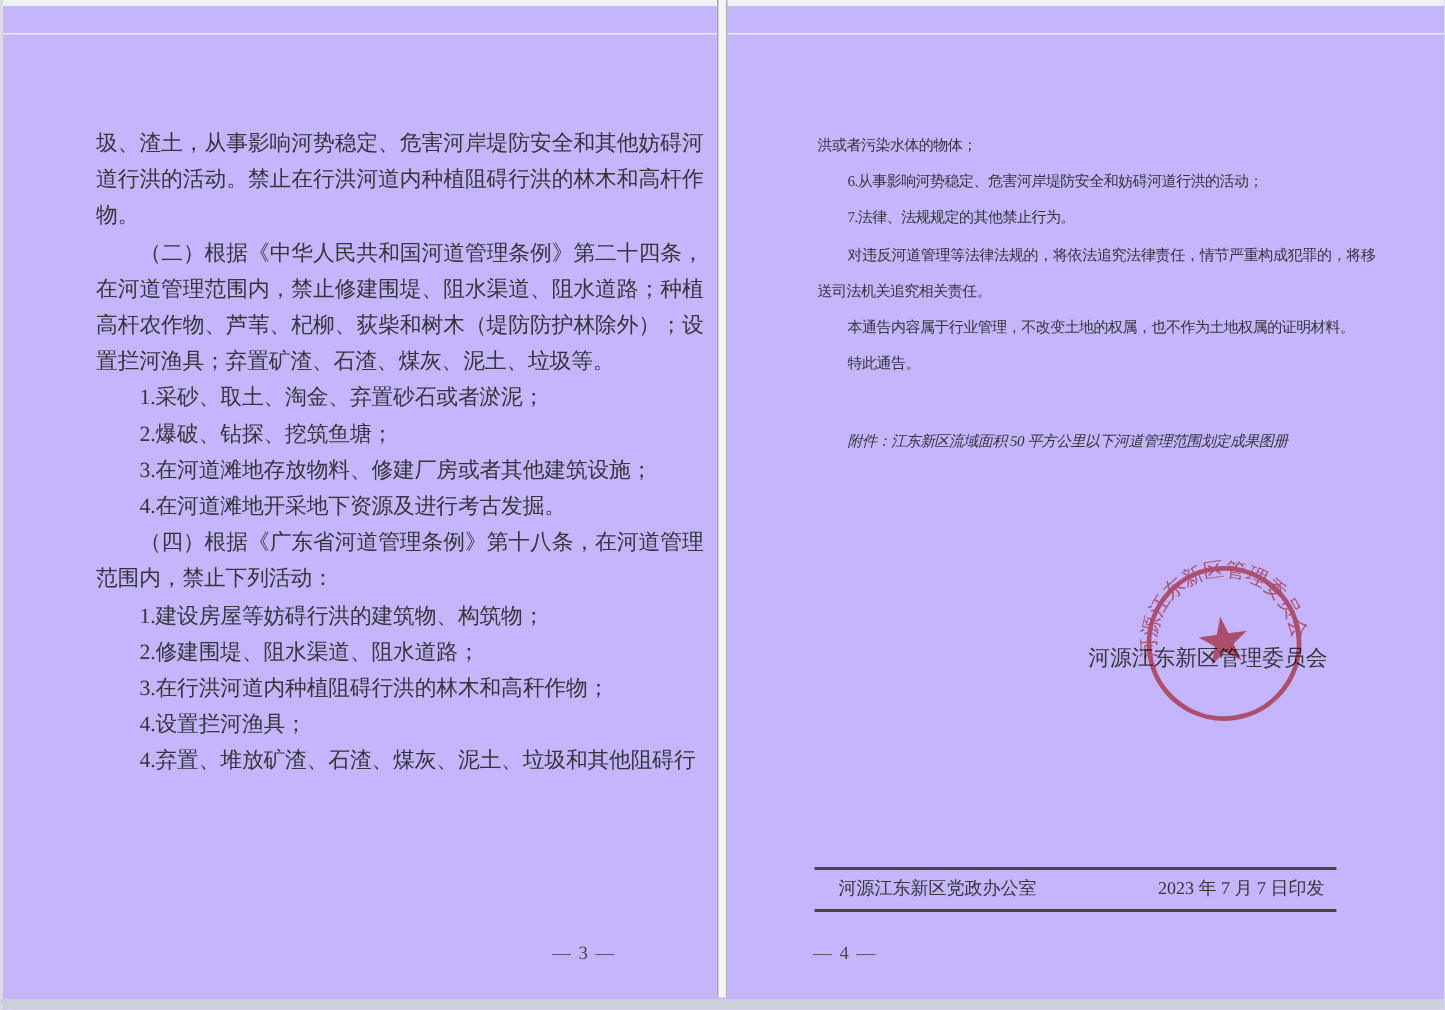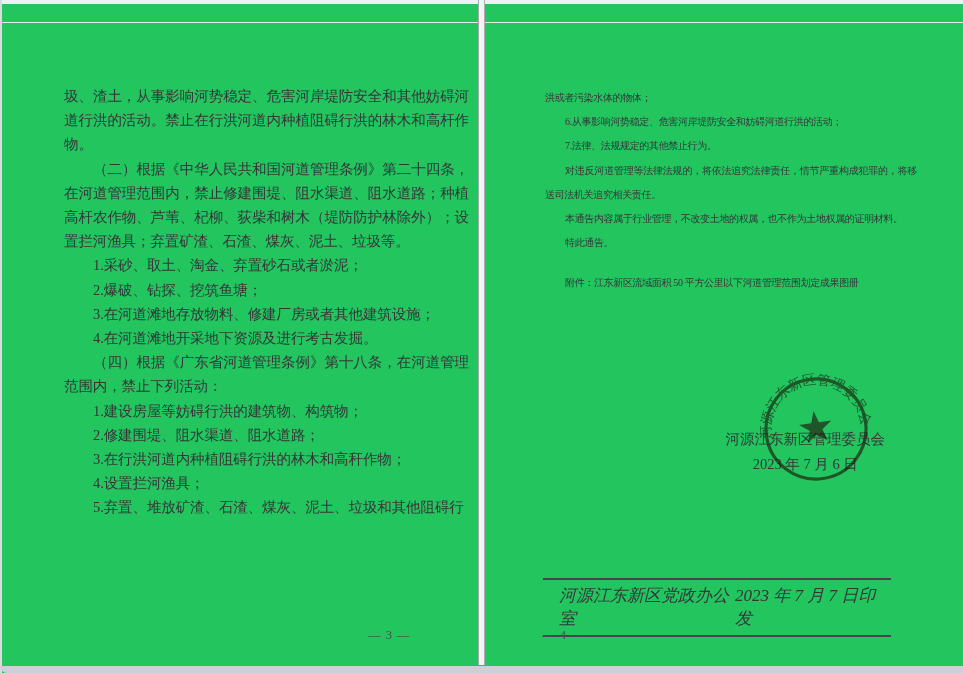--- a/index.html
+++ b/index.html
@@ -1,19 +1,19 @@
 <!DOCTYPE html>
 <html><head>
 <meta charset="utf-8">
 <style>
   html,body{margin:0;padding:0;background:#e8e8ec;}
   .scan{
     position:relative;
     width:963px;height:673px;
-    background:#22c55e;
+    background:#c4b5fd;
     overflow:hidden;
     font-family:"Liberation Serif","DejaVu Serif",serif;
     color:#35353a;
   }
   
   .edge-top{position:absolute;left:0;top:0;width:963px;height:4px;background:#eef0f4;}
   .edge-topline{position:absolute;left:0;top:22px;width:963px;height:1px;background:#e9eaef;}
   .edge-left{position:absolute;left:0;top:0;width:2px;height:673px;background:#d9dbe1;}
   .edge-bottom{position:absolute;left:0;top:666px;width:963px;height:7px;background:#ccd0da;border-bottom-left-radius:8px;}
   .fold{position:absolute;left:478px;top:0;height:665px;width:5px;
@@ -21,30 +21,30 @@
   
   .page{position:absolute;top:0;height:673px;}
   .page-left{left:0;width:478px;}
   .page-right{left:484px;width:479px;}
   
   .body-text{position:absolute;text-align:justify;}
   .body-text p{margin:0;line-height:24.2px;}
   .page-left .body-text{left:64px;top:84px;width:405px;font-size:14.5px;letter-spacing:-0.1px;}
   .page-right .body-text{left:61px;top:86px;width:372px;font-size:10px;letter-spacing:-0.35px;}
   p.ind{text-indent:2em;}
-  p.attach{margin-top:16px;padding-left:5.05em;text-indent:-3.05em;}
+  p.attach{margin-top:28px;padding-left:5.05em;text-indent:-3.05em;font-style:italic;}
   
   .sig{position:absolute;top:427px;right:78px;text-align:center;font-size:14.5px;line-height:24.5px;z-index:2;}
   
   .seal{position:absolute;left:271px;top:368px;z-index:3;transform:rotate(-8deg);mix-blend-mode:multiply;}
   
   .colophon{position:absolute;left:59px;top:578px;width:348px;
     border-top:2px solid #45454b;border-bottom:2px solid #45454b;
     display:flex;justify-content:space-between;align-items:center;
-    font-size:17px;padding:4px 0 5px 0;font-style:italic;}
+    font-size:12px;padding:4px 0 5px 0;}
   .colophon .c-left{padding-left:16px;}
   .colophon .c-right{padding-right:8px;}
   
   .pagenum{position:absolute;top:628px;font-size:12.5px;letter-spacing:1px;color:#4a4a50;}
   .page-left .pagenum{left:368px;}
   .page-right .pagenum{left:58px;}
 </style>
 </head>
 <body>
 
@@ -60,41 +60,40 @@
       <p class="ind">（二）根据《中华人民共和国河道管理条例》第二十四条，在河道管理范围内，禁止修建围堤、阻水渠道、阻水道路；种植高杆农作物、芦苇、杞柳、荻柴和树木（堤防防护林除外）；设置拦河渔具；弃置矿渣、石渣、煤灰、泥土、垃圾等。</p>
       <p class="ind">1.采砂、取土、淘金、弃置砂石或者淤泥；</p>
       <p class="ind">2.爆破、钻探、挖筑鱼塘；</p>
       <p class="ind">3.在河道滩地存放物料、修建厂房或者其他建筑设施；</p>
       <p class="ind">4.在河道滩地开采地下资源及进行考古发掘。</p>
       <p class="ind">（四）根据《广东省河道管理条例》第十八条，在河道管理范围内，禁止下列活动：</p>
       <p class="ind">1.建设房屋等妨碍行洪的建筑物、构筑物；</p>
       <p class="ind">2.修建围堤、阻水渠道、阻水道路；</p>
       <p class="ind">3.在行洪河道内种植阻碍行洪的林木和高秆作物；</p>
       <p class="ind">4.设置拦河渔具；</p>
-      <p class="ind">5.弃置、堆放矿渣、石渣、煤灰、泥土、垃圾和其他阻碍行</p>
+      <p class="ind">4.弃置、堆放矿渣、石渣、煤灰、泥土、垃圾和其他阻碍行</p>
     </div>
     <div class="pagenum">— 3 —</div>
   </div>
 
   <div class="fold"></div>
 
   <div class="page page-right">
     <div class="body-text">
       <p>洪或者污染水体的物体；</p>
       <p class="ind">6.从事影响河势稳定、危害河岸堤防安全和妨碍河道行洪的活动；</p>
       <p class="ind">7.法律、法规规定的其他禁止行为。</p>
       <p class="ind">对违反河道管理等法律法规的，将依法追究法律责任，情节严重构成犯罪的，将移送司法机关追究相关责任。</p>
       <p class="ind">本通告内容属于行业管理，不改变土地的权属，也不作为土地权属的证明材料。</p>
       <p class="ind">特此通告。</p>
       <p class="attach"><span>附件：</span><span>江东新区流域面积 50 平方公里以下河道管理范围划定成果图册</span></p>
     </div>
 
     <div class="sig">
       <div>河源江东新区管理委员会</div>
-      <div>2023 年 7 月 6 日</div>
     </div>
 
     <svg class="seal" width="122" height="122" viewBox="0 0 122 122">
       <g opacity="0.8">
         <circle cx="61" cy="61" r="50" fill="none" stroke="#d94b4b" stroke-width="3.2"></circle>
         <path id="sealArc" d="M 19.5 82 A 46 46 0 1 1 102.5 82" fill="none"></path>
         <text font-size="13.5" fill="#d94b4b" font-family="Liberation Serif, DejaVu Serif, serif">
           <textPath href="#sealArc" startOffset="50%" text-anchor="middle">河源江东新区管理委员会</textPath>
         </text>
         <polygon fill="#d94b4b" transform="translate(61,60) scale(0.95)" points="0,-18 4.12,-5.66 17.12,-5.56 6.66,2.16 10.58,14.56 0,7 -10.58,14.56 -6.66,2.16 -17.12,-5.56 -4.12,-5.66"></polygon>

